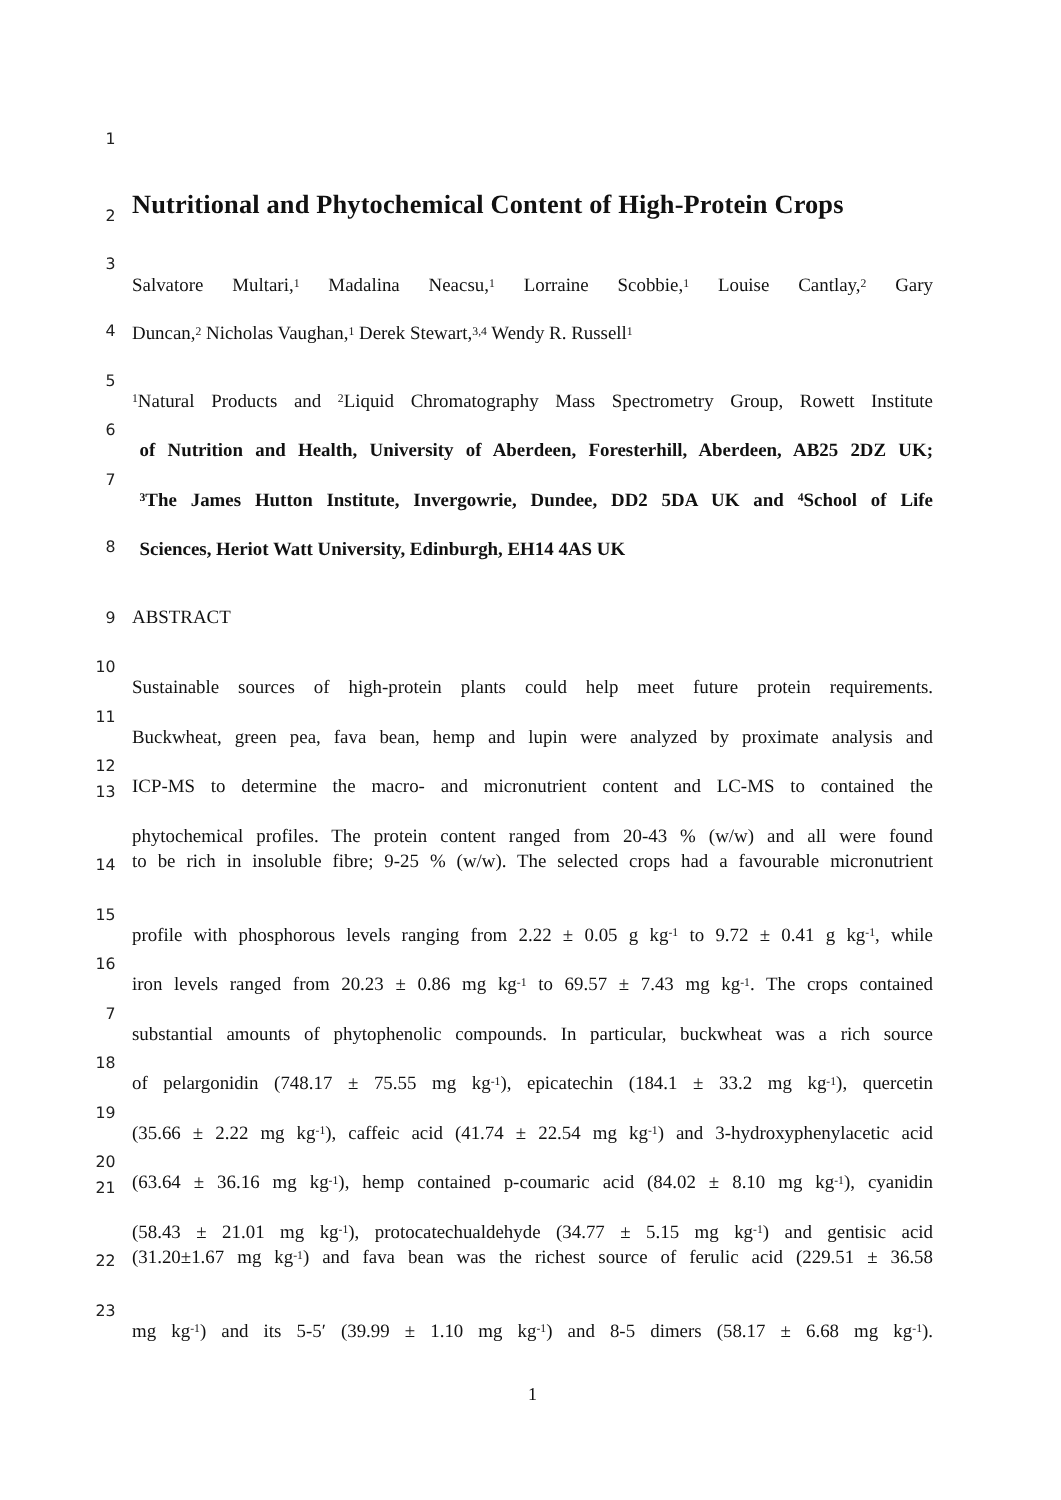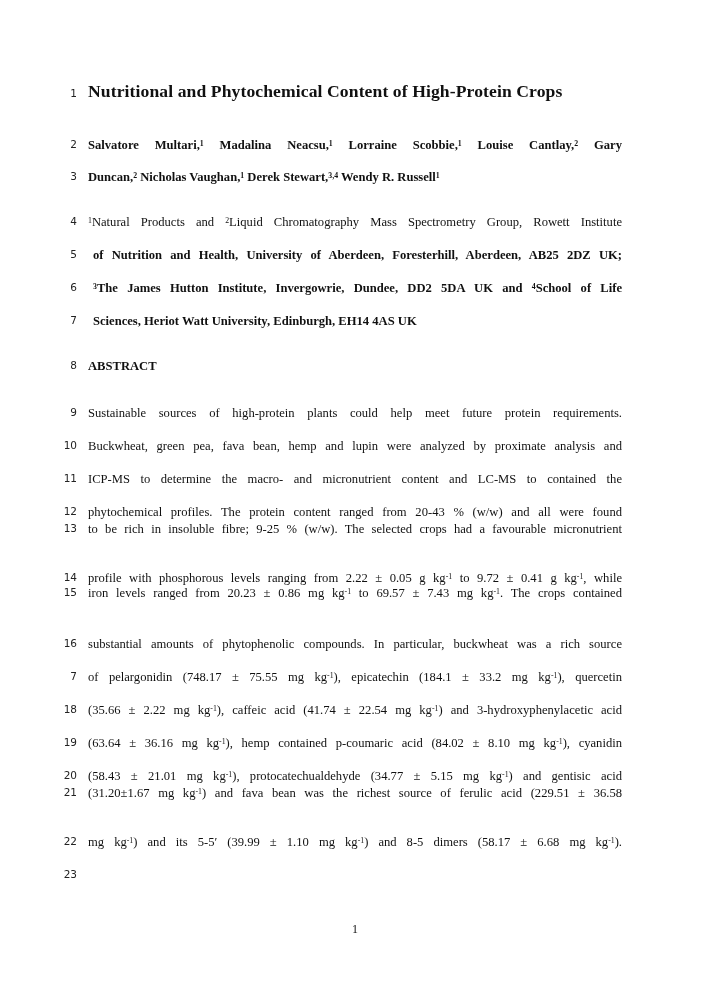--- a/index.html
+++ b/index.html
@@ -25,23 +25,24 @@
     color: #222222;
   }
   .t .num { top: 7px; }
   .txt {
     position: absolute;
     left: 88px;
     width: 534px;
     font-size: 12.6px;
     line-height: 18px;
     white-space: normal;
+    margin-top: 45px;
   }
   .j { text-align: justify; text-align-last: justify; }
-  .bold { font-weight: bold; }
+  .bold { font-weight: normal; }
   .title {
     font-size: 17.6px;
     font-weight: bold;
     line-height: 22px;
     width: auto;
     letter-spacing: 0.1px;
   }
   .ind { left: 93px; width: 529px; font-weight: bold; }
   sup {
     font-size: 0.62em;
@@ -126,21 +127,21 @@
   <div class="line" style="top:520px">
     <span class="num">13</span>
     <span class="txt j">to be rich in insoluble fibre; 9-25 % (w/w). The selected crops had a favourable micronutrient</span>
   </div>
 
   <div class="line" style="top:569px">
     <span class="num">14</span>
     <span class="txt j">profile with phosphorous levels ranging from 2.22 ± 0.05 g kg<sup>-1</sup> to 9.72 ± 0.41 g kg<sup>-1</sup>, while</span>
   </div>
 
-  <div class="line" style="top:584px">
+  <div class="line" style="top:602px">
     <span class="num">15</span>
     <span class="txt j">iron levels ranged from 20.23 ± 0.86 mg kg<sup>-1</sup> to 69.57 ± 7.43 mg kg<sup>-1</sup>. The crops contained</span>
   </div>
 
   <div class="line" style="top:635px">
     <span class="num">16</span>
     <span class="txt j">substantial amounts of phytophenolic compounds. In particular, buckwheat was a rich source</span>
   </div>
 
   <div class="line" style="top:668px">

